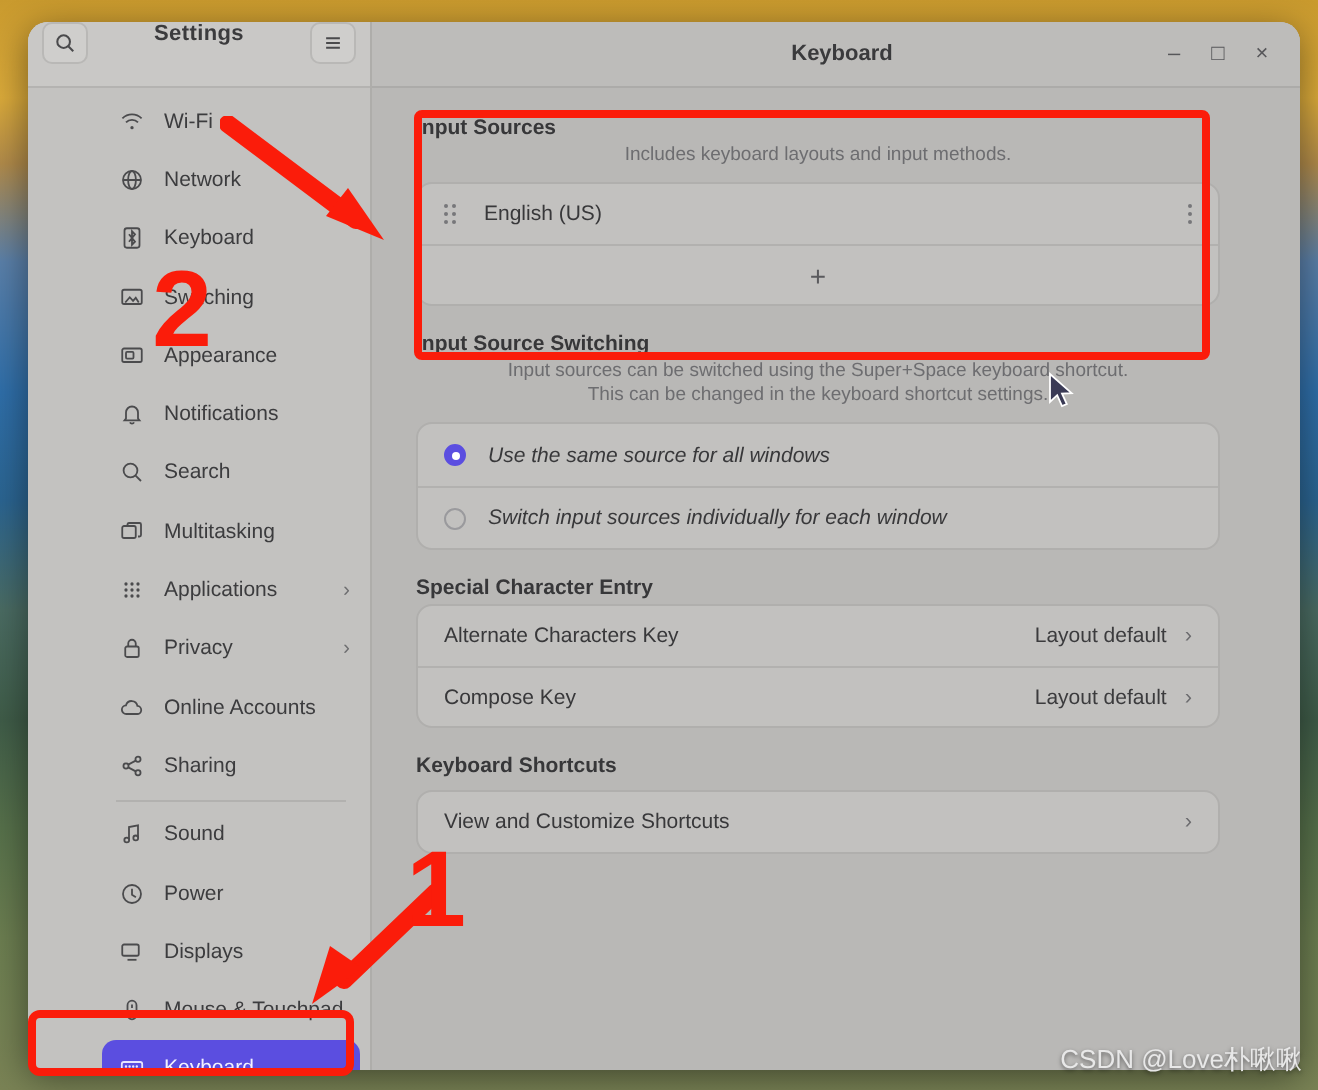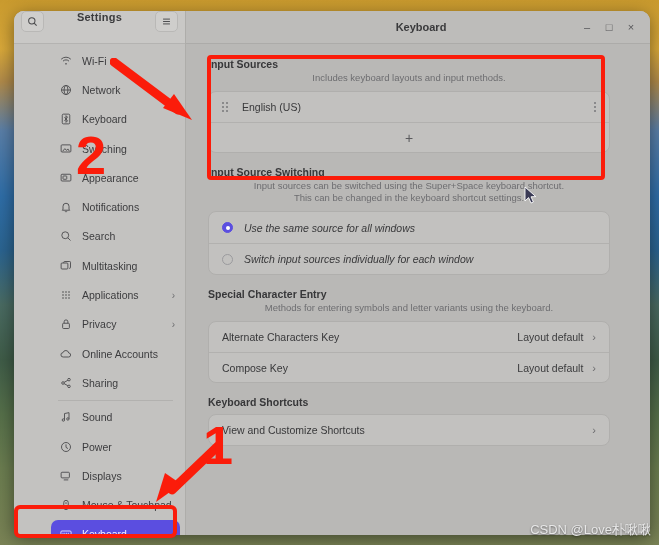--- a/index.html
+++ b/index.html
@@ -472,21 +472,20 @@
           </div>
           <div class="row radio-row">
             <span class="radio"></span>
             <span>Switch input sources individually for each window</span>
           </div>
         </div>
       </div>
 
       <div class="section">
         <div class="section-title">Special Character Entry</div>
-        <div class="section-desc">Methods for entering symbols and letter variants using the keyboard.</div>
         <div class="card">
           <div class="row">
             <span>Alternate Characters Key</span>
             <span class="spacer"></span>
             <span class="row-value">Layout default</span>
             <span class="row-chevron">›</span>
           </div>
           <div class="row">
             <span>Compose Key</span>
             <span class="spacer"></span>

